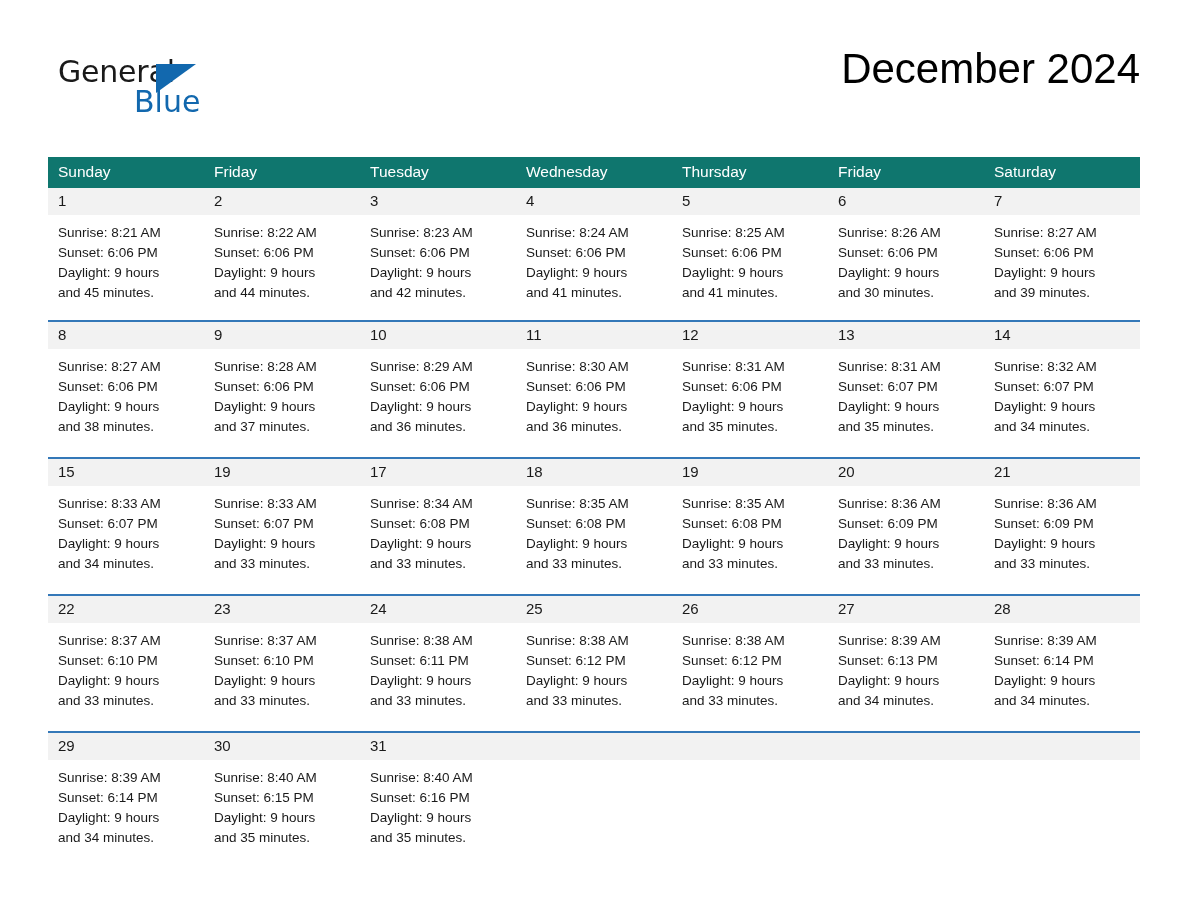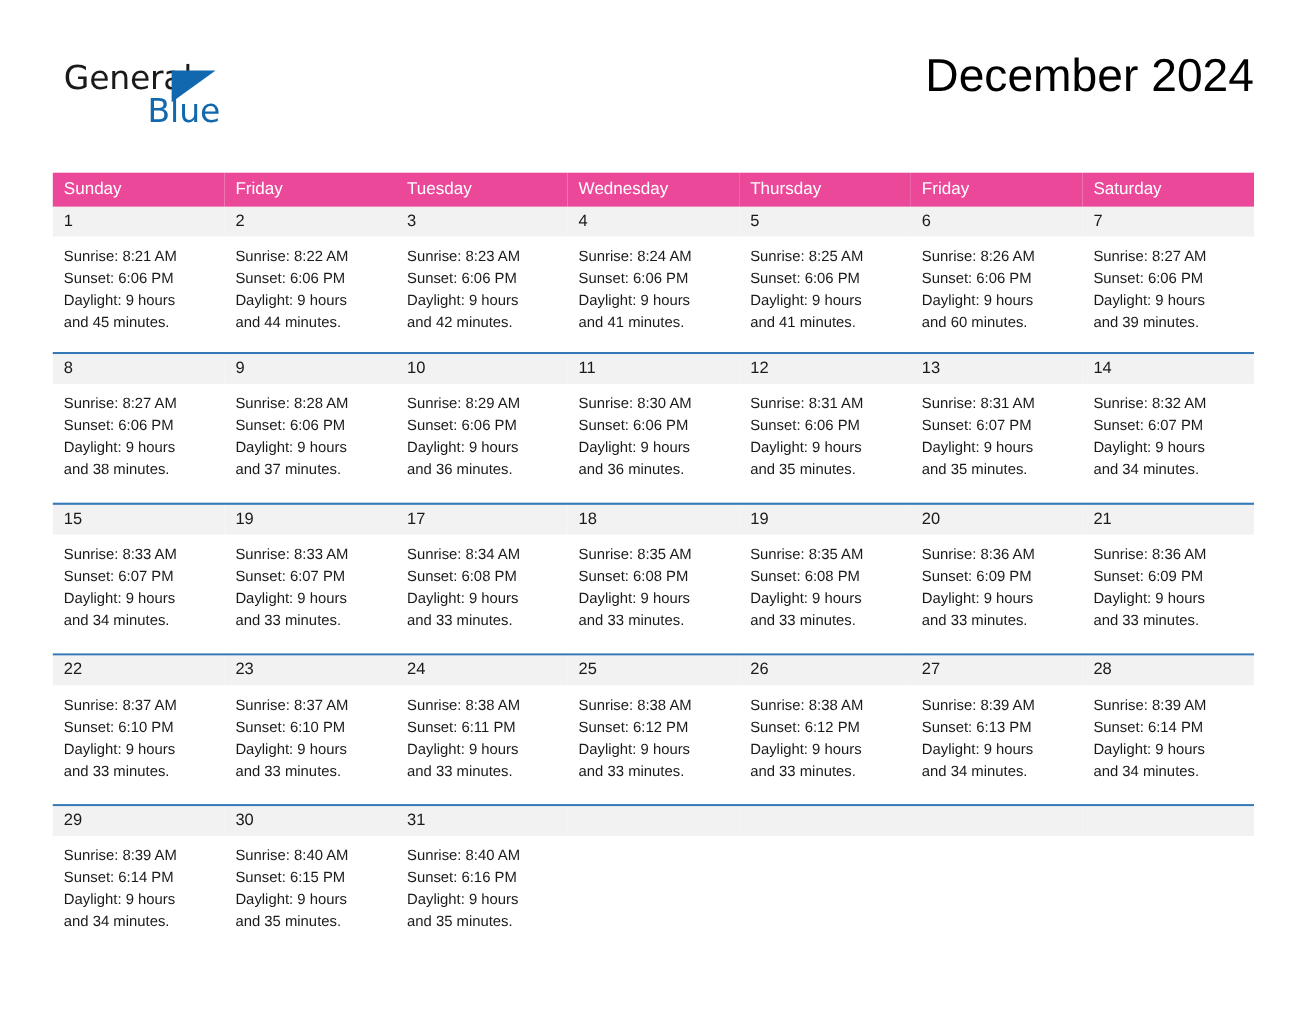--- a/index.html
+++ b/index.html
@@ -93,21 +93,21 @@
     position: absolute;
     left: 48px;
     top: 157px;
     width: 1092px;
     border-collapse: collapse;
     table-layout: fixed;
   }
   .calendar col { width: 156px; }
 
   thead th {
-    background: #ec4899;
+    background: #0f766e;
     color: #ffffff;
     font-size: 15.5px;
     font-weight: 400;
     text-align: left;
     padding: 6px 0 7px 10px;
     height: 18px;
     border: none;
   }
 
   tbody tr.week > td {
@@ -252,21 +252,21 @@
               </div>
             </div>
           </td>
         <td>
             <div class="cell">
               <div class="daynum">6</div>
               <div class="info">
                 <div>Sunrise: 8:26 AM</div>
                 <div>Sunset: 6:06 PM</div>
                 <div>Daylight: 9 hours</div>
-                <div>and 60 minutes.</div>
+                <div>and 30 minutes.</div>
               </div>
             </div>
           </td>
         <td>
             <div class="cell">
               <div class="daynum">7</div>
               <div class="info">
                 <div>Sunrise: 8:27 AM</div>
                 <div>Sunset: 6:06 PM</div>
                 <div>Daylight: 9 hours</div>

